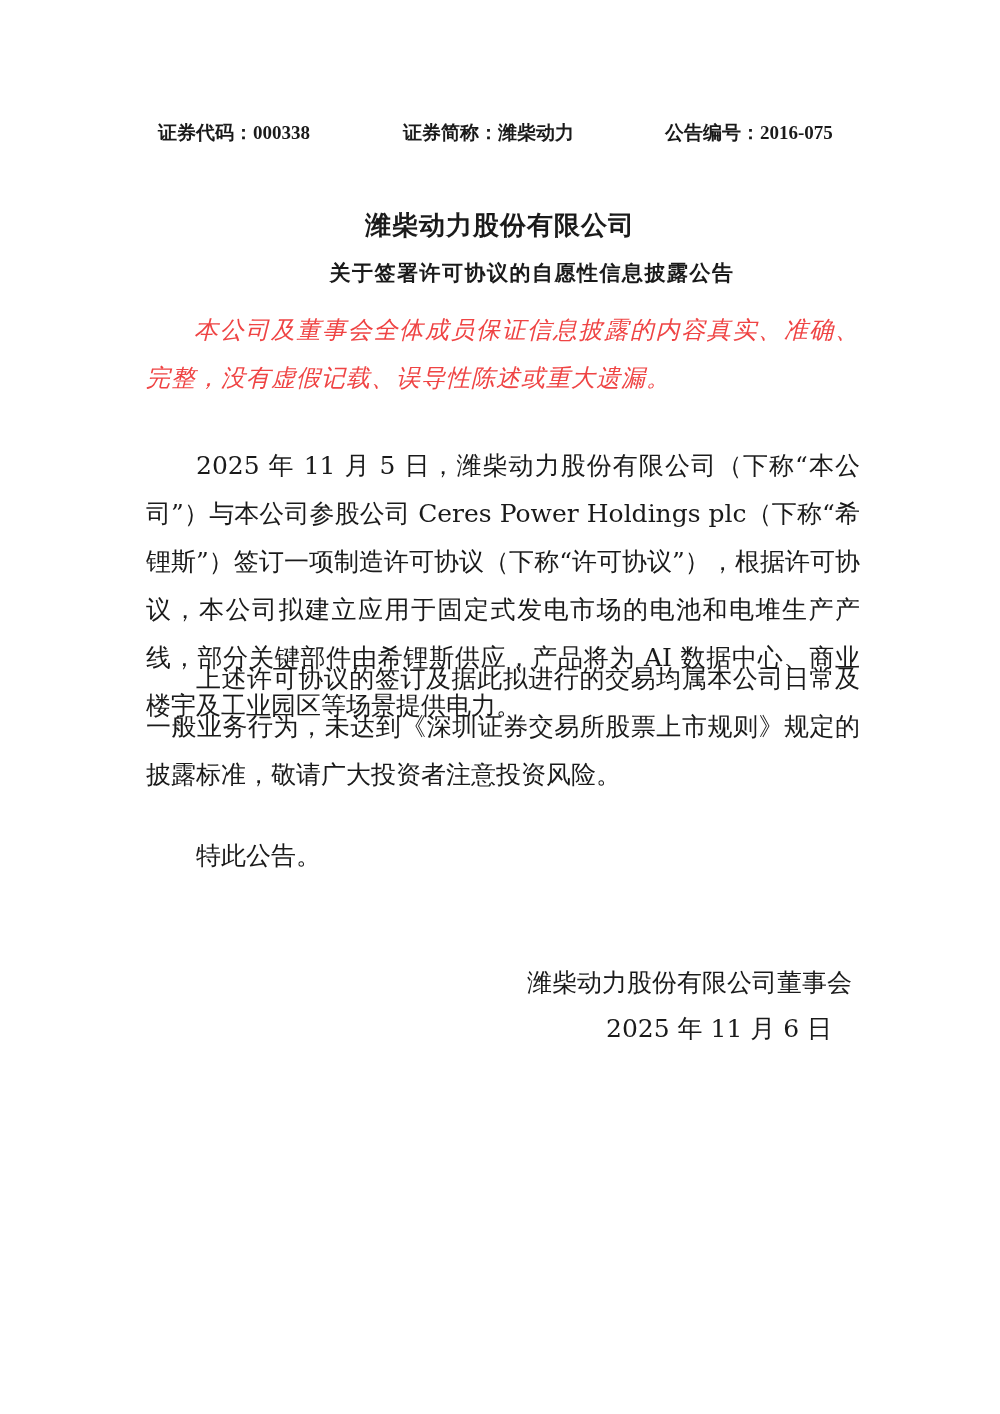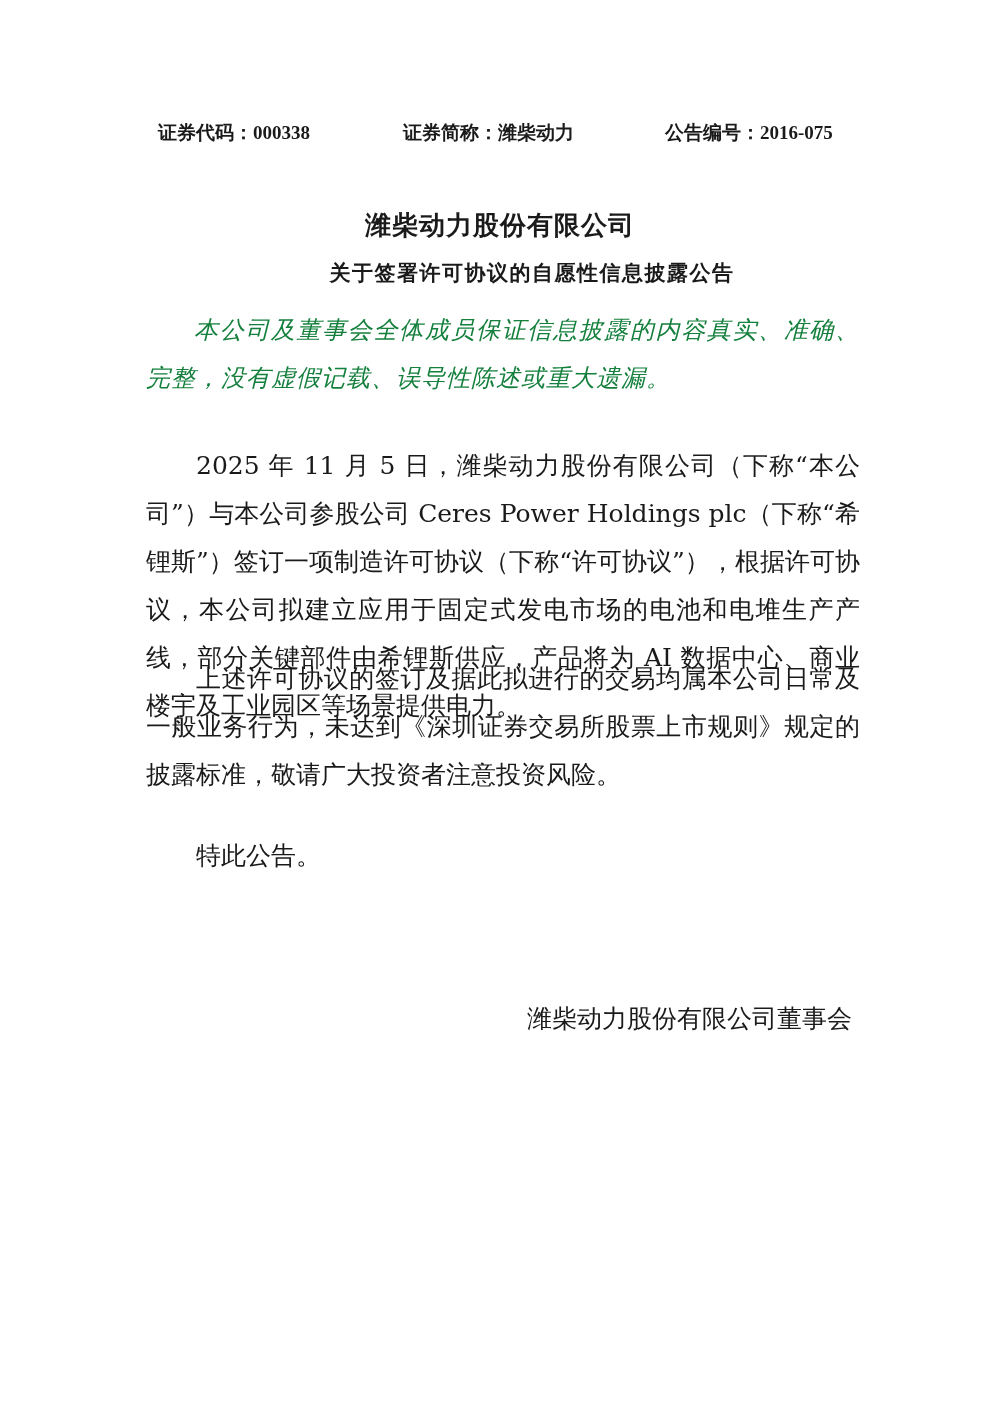--- a/index.html
+++ b/index.html
@@ -61,37 +61,37 @@
       width: 714px;
       font-size: 25px;
       line-height: 48px;
       text-align: justify;
       text-indent: 50px;
       font-family: "DejaVu Serif", "Liberation Serif", serif;
     }
     .para.stmt {
       top: 306px;
       font-style: italic;
-      color: #15803d;
+      color: #ef4444;
       font-family: "DejaVu Sans", sans-serif;
       font-size: 24px;
       letter-spacing: 1px;
       text-indent: 48px;
     }
     .para.p1 { top: 442px; }
     .para.p2 { top: 655px; }
     .para.closing { top: 832px; }
 
     .sign {
       position: absolute;
       font-family: "DejaVu Serif", "Liberation Serif", serif;
       font-size: 25px;
       white-space: nowrap;
     }
-    .sign.org { left: 527px; top: 966px; margin-top: 36px; }
+    .sign.org { left: 527px; top: 966px; }
     .sign.date { left: 606px; top: 1012px; }
   </style>
 </head>
 <body>
 
 <div class="page">
 
   <div class="header-line">
     <div class="hitem code">
       <span>证券代码：</span><span>000338</span>
@@ -107,14 +107,15 @@
   <div class="title t1">潍柴动力股份有限公司</div>
   <div class="title t2">关于签署许可协议的自愿性信息披露公告</div>
 
   <div class="para stmt">本公司及董事会全体成员保证信息披露的内容真实、准确、完整，没有虚假记载、误导性陈述或重大遗漏。</div>
 
   <div class="para p1">2025 年 11 月 5 日，潍柴动力股份有限公司（下称“本公司”）与本公司参股公司 Ceres Power Holdings plc（下称“希锂斯”）签订一项制造许可协议（下称“许可协议”），根据许可协议，本公司拟建立应用于固定式发电市场的电池和电堆生产产线，部分关键部件由希锂斯供应，产品将为 AI 数据中心、商业楼宇及工业园区等场景提供电力。</div>
   <div class="para p2">上述许可协议的签订及据此拟进行的交易均属本公司日常及一般业务行为，未达到《深圳证券交易所股票上市规则》规定的披露标准，敬请广大投资者注意投资风险。</div>
   <div class="para closing">特此公告。</div>
 
   <div class="sign org">潍柴动力股份有限公司董事会</div>
+  <div class="sign date">2025 年 11 月 6 日</div>
 
 </div>
 
 </body></html>

